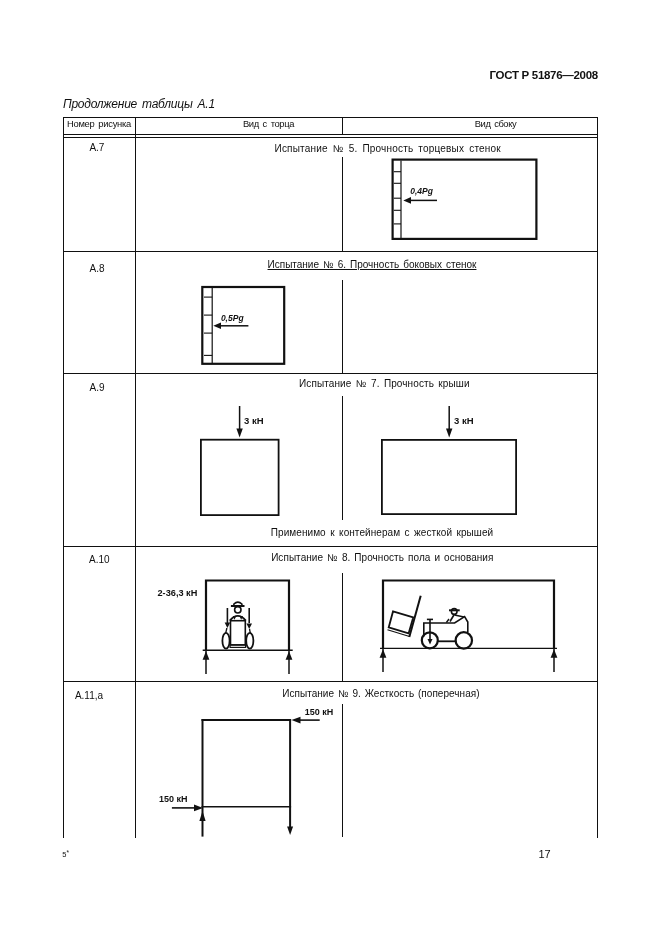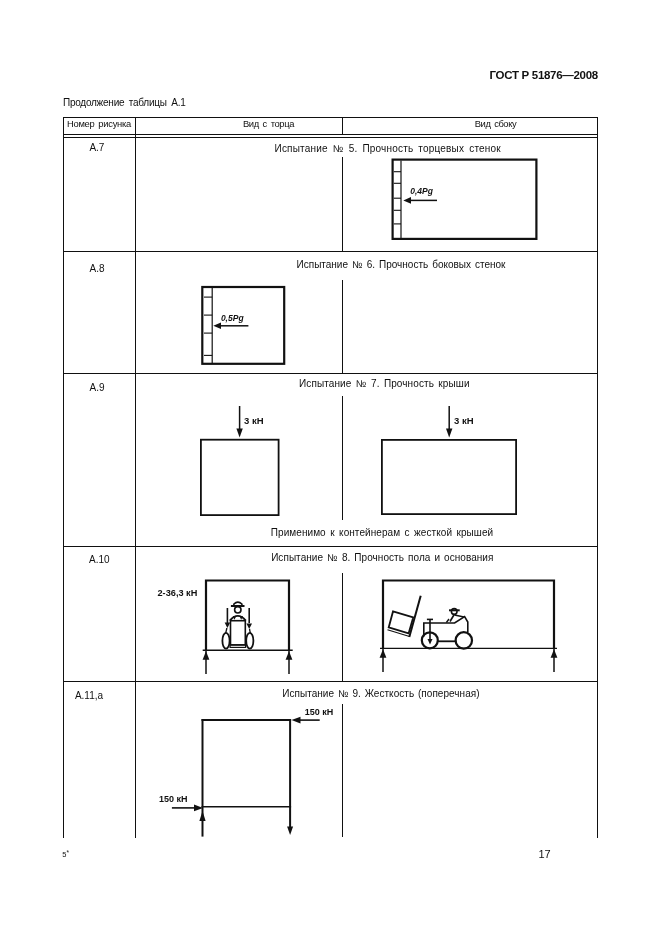--- a/index.html
+++ b/index.html
@@ -7,21 +7,21 @@
        font-family:"Liberation Sans",sans-serif;color:#111;overflow:hidden;}
   .t{position:absolute;white-space:nowrap;line-height:1;}
   .ln{position:absolute;background:#111;}
   .cap{font-size:10px;transform:translateX(-50%);}
   svg{position:absolute;overflow:visible;}
 </style>
 </head>
 <body>
 
 <div class="t" style="top:69.6px;left:489.5px;font-weight:bold;font-size:11.5px;letter-spacing:-0.3px;">ГОСТ Р 51876—2008</div>
-<div class="t" style="top:97.5px;left:63px;font-size:10px;letter-spacing:-0.25px;word-spacing:2px;">Продолжение таблицы А.1</div>
+<div class="t" style="top:97.5px;left:63px;font-style:italic;font-size:12px;letter-spacing:-0.25px;word-spacing:2px;">Продолжение таблицы А.1</div>
 
 <div class="ln" style="left:62.5px;top:117px;width:535px;height:1.2px;"></div>
 <div class="ln" style="left:62.5px;top:134px;width:535px;height:1.1px;"></div>
 <div class="ln" style="left:62.5px;top:137.4px;width:535px;height:1.1px;"></div>
 <div class="ln" style="left:62.5px;top:250.5px;width:535px;height:1.1px;"></div>
 <div class="ln" style="left:62.5px;top:373px;width:535px;height:1.1px;"></div>
 <div class="ln" style="left:62.5px;top:546px;width:535px;height:1.1px;"></div>
 <div class="ln" style="left:62.5px;top:681px;width:535px;height:1.1px;"></div>
 <div class="ln" style="left:62.5px;top:117px;width:1.2px;height:720.5px;"></div>
 <div class="ln" style="left:135px;top:117px;width:1.1px;height:720.5px;"></div>
@@ -37,21 +37,21 @@
 <div class="t" style="top:118.7px;left:135px;width:207px;text-align:center;font-size:9.4px;letter-spacing:-0.36px;word-spacing:1.5px;margin-left:30px;">Вид с торца</div>
 <div class="t" style="top:118.7px;left:341.5px;width:308px;text-align:center;font-size:9.4px;letter-spacing:-0.42px;word-spacing:1.5px;">Вид сбоку</div>
 
 <div class="t" style="top:143.2px;left:96.9px;font-size:10px;transform:translateX(-50%);">А.7</div>
 <div class="t" style="top:263.5px;left:97px;font-size:10px;transform:translateX(-50%);">А.8</div>
 <div class="t" style="top:383.2px;left:97px;font-size:10px;transform:translateX(-50%);">А.9</div>
 <div class="t" style="top:555px;left:99.3px;font-size:10px;transform:translateX(-50%);">А.10</div>
 <div class="t" style="top:690.6px;left:89px;font-size:10px;transform:translateX(-50%);">А.11,а</div>
 
 <div class="t cap" style="top:144.2px;left:387.7px;letter-spacing:0.2px;word-spacing:2px;">Испытание № 5. Прочность торцевых стенок</div>
-<div class="t cap" style="top:259.9px;left:401px;letter-spacing:0px;word-spacing:1.2px;">Испытание № 6. Прочность боковых стенок</div>
+<div class="t cap" style="top:259.9px;left:372px;letter-spacing:0px;word-spacing:1.2px;text-decoration:underline;">Испытание № 6. Прочность боковых стенок</div>
 <div class="t cap" style="top:379.3px;left:384.3px;letter-spacing:0.1px;word-spacing:1.5px;">Испытание № 7. Прочность крыши</div>
 <div class="t cap" style="top:528.2px;left:382px;letter-spacing:0.07px;word-spacing:1.6px;">Применимо к контейнерам с жесткой крышей</div>
 <div class="t cap" style="top:553px;left:382.3px;letter-spacing:0.05px;word-spacing:1.2px;">Испытание № 8. Прочность пола и основания</div>
 <div class="t cap" style="top:689.3px;left:380.9px;letter-spacing:0.04px;word-spacing:1px;">Испытание № 9. Жесткость (поперечная)</div>
 
 <div class="t" style="top:850.3px;left:62.3px;font-size:7.5px;">5<span style="font-size:6.5px;vertical-align:1.5px;">*</span></div>
 <div class="t" style="top:848.8px;left:538.4px;width:59.8px;font-size:11px;">17</div>
 
 <svg style="left:380px;top:150px;" width="170" height="100" viewBox="0 0 170 100">
   <rect x="12.6" y="9.6" width="143.8" height="79.3" fill="none" stroke="#111" stroke-width="2.2"></rect>

